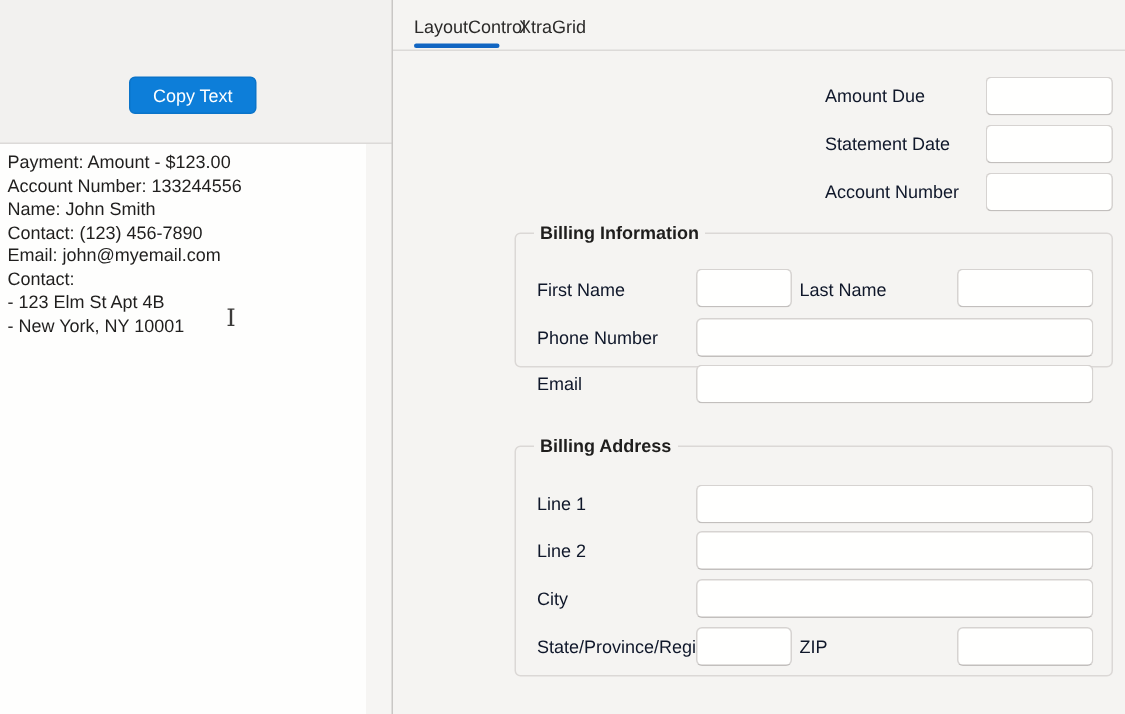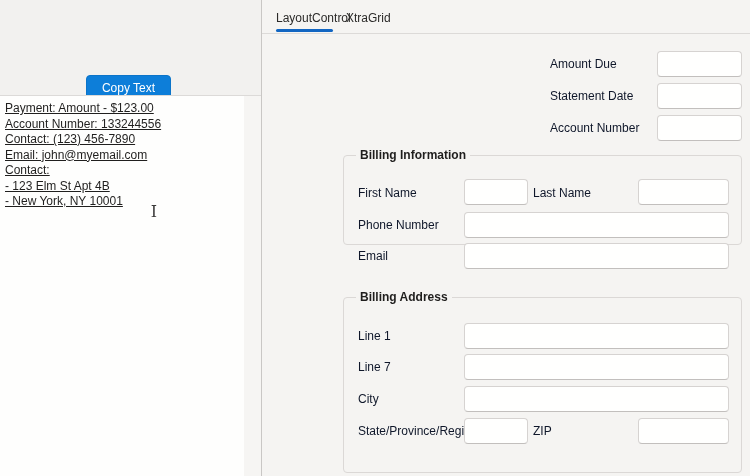--- a/index.html
+++ b/index.html
@@ -9,26 +9,26 @@
     background:#f5f4f2;
     -webkit-font-smoothing:antialiased;
   }
   .abs{position:absolute;box-sizing:border-box;}
   
   .left-top{left:0;top:0;width:262px;height:96px;background:#f2f1ef;}
   .copy-btn{
     left:86px;top:51px;width:85px;height:25px;
     background:#0d7ed9;border:1px solid #0b74c9;border-radius:4px;
     color:#ffffff;font-size:12px;display:flex;align-items:center;justify-content:center;
-    cursor:default;padding:0;margin-top:24px;
+    cursor:default;padding:0;
   }
   .h-divider{left:0;top:95px;width:262px;height:1px;background:#dcdad8;}
   .memo{
     left:0;top:96px;width:244px;height:380px;background:#fefefd;
-    padding:5px 4px 0 5px;font-size:12px;line-height:15.5px;color:#201f1e;text-decoration:underline;
+    padding:5px 4px 0 5px;font-size:12px;line-height:15.5px;color:#201f1e;
   }
   .memo div{white-space:pre;}
   .scroll-track{left:244px;top:96px;width:17px;height:380px;background:#f6f5f3;}
   .splitter{left:261px;top:0;width:1px;height:476px;background:#c9c7c5;}
   .artifact{left:1px;top:1px;width:7px;height:3px;background:#8a8a8a;opacity:.55;border-radius:1px;}
   
   .right-pane{left:262px;top:0;width:488px;height:476px;background:#f5f4f2;}
   .tabstrip-divider{left:0;top:33px;width:488px;height:1px;background:#dcdad8;}
   .tab{top:10px;height:16px;line-height:16px;font-size:12px;color:#2b2a29;cursor:default;}
   .tab-underline{left:14px;top:29px;width:57px;height:3px;border-radius:1.5px;background:#1266c2;}
@@ -55,20 +55,21 @@
 <div class="abs artifact"></div>
 
 <div class="abs left-top">
   <button class="abs copy-btn">Copy Text</button>
 </div>
 <div class="abs h-divider"></div>
 
 <div class="abs memo">
   <div>Payment: Amount - $123.00</div>
   <div>Account Number: 133244556</div>
+  <div>Name: John Smith</div>
   <div>Contact: (123) 456-7890</div>
   <div>Email: john@myemail.com</div>
   <div>Contact:</div>
   <div>- 123 Elm St Apt 4B</div>
   <div>- New York, NY 10001</div>
 </div>
 <div class="abs scroll-track"></div>
 <div class="abs ibeam">I</div>
 
 <div class="abs splitter"></div>
@@ -98,27 +99,27 @@
     <div class="abs flabel" style="left:189px;top:29px;">Last Name</div>
     <input class="abs field" style="left: 294px; top: 23px; width: 91px;" type="text" value="">
 
     <div class="abs flabel" style="left:14px;top:61px;">Phone Number</div>
     <input class="abs field" style="left: 120px; top: 56px; width: 265px;" type="text" value="">
 
     <div class="abs flabel" style="left:14px;top:92px;">Email</div>
     <input class="abs field" style="left: 120px; top: 87px; width: 265px;" type="text" value="">
   </div>
 
-  <div class="abs groupbox" style="left:81px;top:297px;width:399px;height:176px;padding-left:18px;">
+  <div class="abs groupbox" style="left:81px;top:297px;width:399px;height:154px;padding-left:18px;">
     <span class="group-title">Billing Address</span>
 
     <div class="abs flabel" style="left:14px;top:30px;">Line 1</div>
     <input class="abs field" style="left: 120px; top: 25px; width: 265px;" type="text" value="">
 
-    <div class="abs flabel" style="left:14px;top:61px;">Line 7</div>
+    <div class="abs flabel" style="left:14px;top:61px;">Line 2</div>
     <input class="abs field" style="left: 120px; top: 56px; width: 265px;" type="text" value="">
 
     <div class="abs flabel" style="left:14px;top:93px;">City</div>
     <input class="abs field" style="left: 120px; top: 88px; width: 265px;" type="text" value="">
 
     <div class="abs flabel" style="left:14px;top:125px;">State/Province/Region</div>
     <input class="abs field" style="left: 120px; top: 120px; width: 64px;" type="text" value="">
 
     <div class="abs flabel" style="left:189px;top:125px;">ZIP</div>
     <input class="abs field" style="left: 294px; top: 120px; width: 91px;" type="text" value="">

